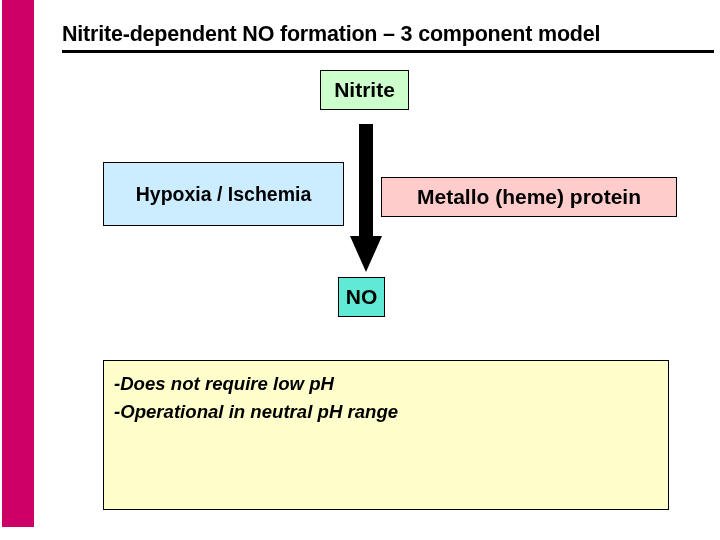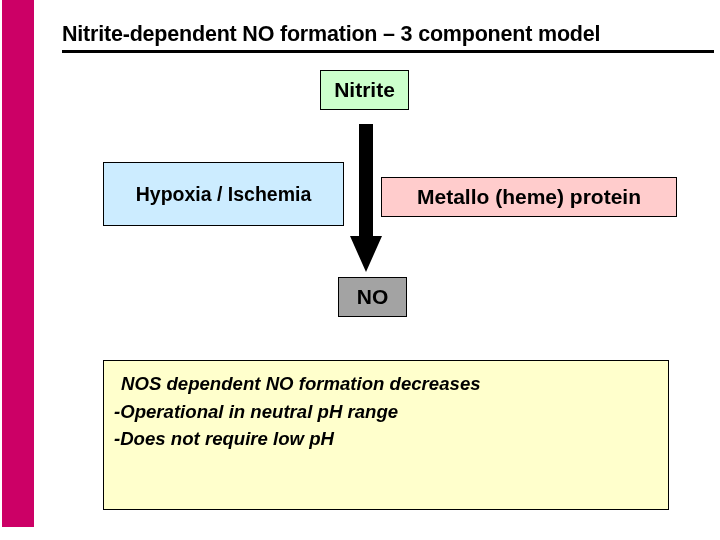--- a/index.html
+++ b/index.html
@@ -77,23 +77,23 @@
     left: 381px;
     top: 177px;
     width: 296px;
     height: 40px;
     background: #FFCCCC;
     font-size: 21px;
   }
   #box-no {
     left: 338px;
     top: 277px;
-    width: 69px;
+    width: 47px;
     height: 40px;
-    background: #a3a3a3;
+    background: #5eead4;
     font-size: 21px;
   }
   
   #arrow-down {
     position: absolute;
     left: 348px;
     top: 124px;
     width: 36px;
     height: 150px;
   }
@@ -148,18 +148,17 @@
 
   <svg id="arrow-down" viewBox="0 0 36 150">
     <polygon points="11,0 25,0 25,112 34,112 18,148 2,112 11,112" fill="#000000"></polygon>
   </svg>
 
   <div class="fbox" id="box-no">
     <span>NO</span>
   </div>
 
   <div id="notes-box">
-    <div class="note-line indent">NOS dependent NO formation decreases</div>
+    <div class="note-line">-Does not require low pH</div>
     <div class="note-line">-Operational in neutral pH range</div>
-    <div class="note-line">-Does not require low pH</div>
   </div>
 
 </div>
 
 </body></html>

